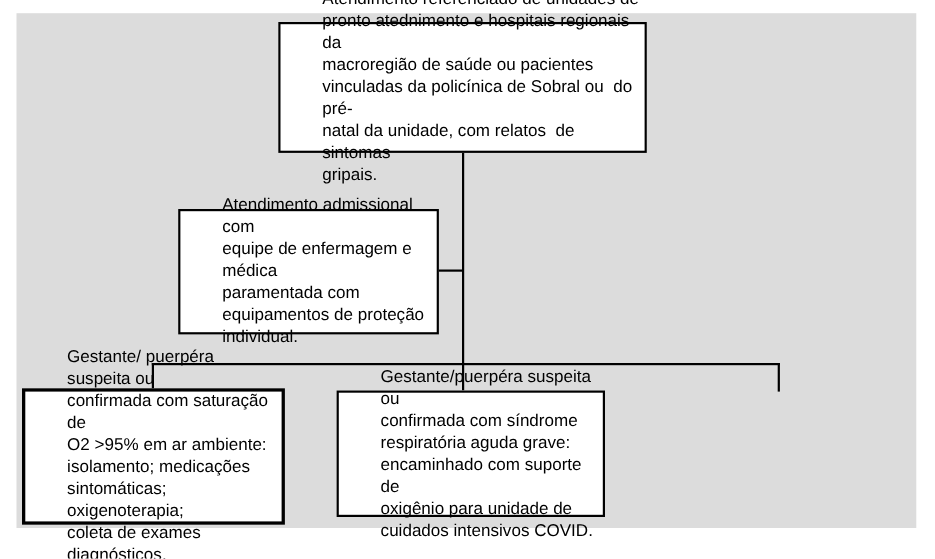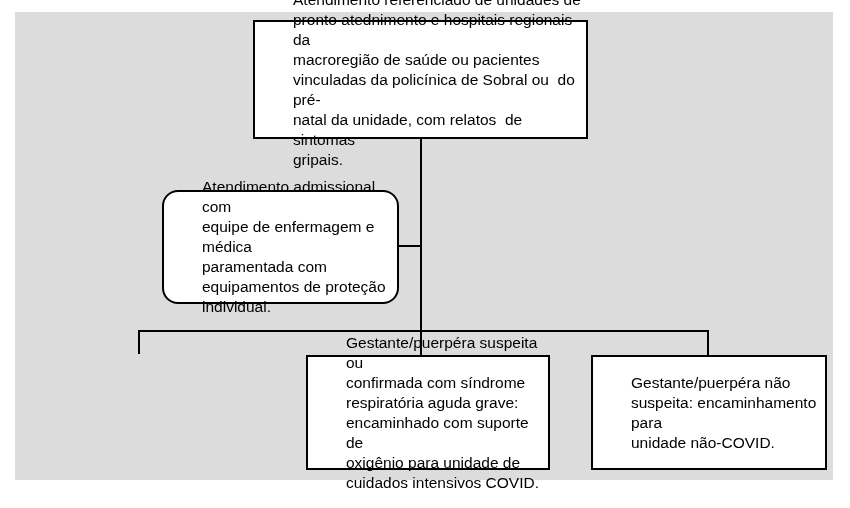--- a/index.html
+++ b/index.html
@@ -45,21 +45,20 @@
     left: 253px;
     top: 20px;
     width: 335px;
     height: 119px;
   }
   .node-admission {
     left: 162px;
     top: 190px;
     width: 237px;
     height: 114px;
-    border-radius: 16px;
   }
   .node-suspect-stable {
     left: 20px;
     top: 353px;
     width: 239px;
     height: 124px;
     border-width: 3px;
   }
   .node-suspect-severe {
     left: 306px;
@@ -131,29 +130,32 @@
   </div>
 
   <div class="node node-admission">
     <span class="node-text">Atendimento admissional com
 equipe de enfermagem e médica
 paramentada com
 equipamentos de proteção
 individual.</span>
   </div>
 
+  <div class="node node-suspect-stable">
+    <span class="node-text">Gestante/ puerpéra suspeita ou
+confirmada com saturação de
+O2 &gt;95% em ar ambiente:
+isolamento; medicações
+sintomáticas; oxigenoterapia;
+coleta de exames diagnósticos.</span>
+  </div>
 
   <div class="node node-suspect-severe">
     <span class="node-text">Gestante/puerpéra suspeita ou
 confirmada com síndrome
 respiratória aguda grave:
 encaminhado com suporte de
 oxigênio para unidade de
 cuidados intensivos COVID.</span>
   </div>
 
-  <div class="node node-not-suspect">
-    <span class="node-text">Gestante/puerpéra não
-suspeita: encaminhamento para
-unidade não-COVID.</span>
-  </div>
 
 </div>
 
 </body></html>

